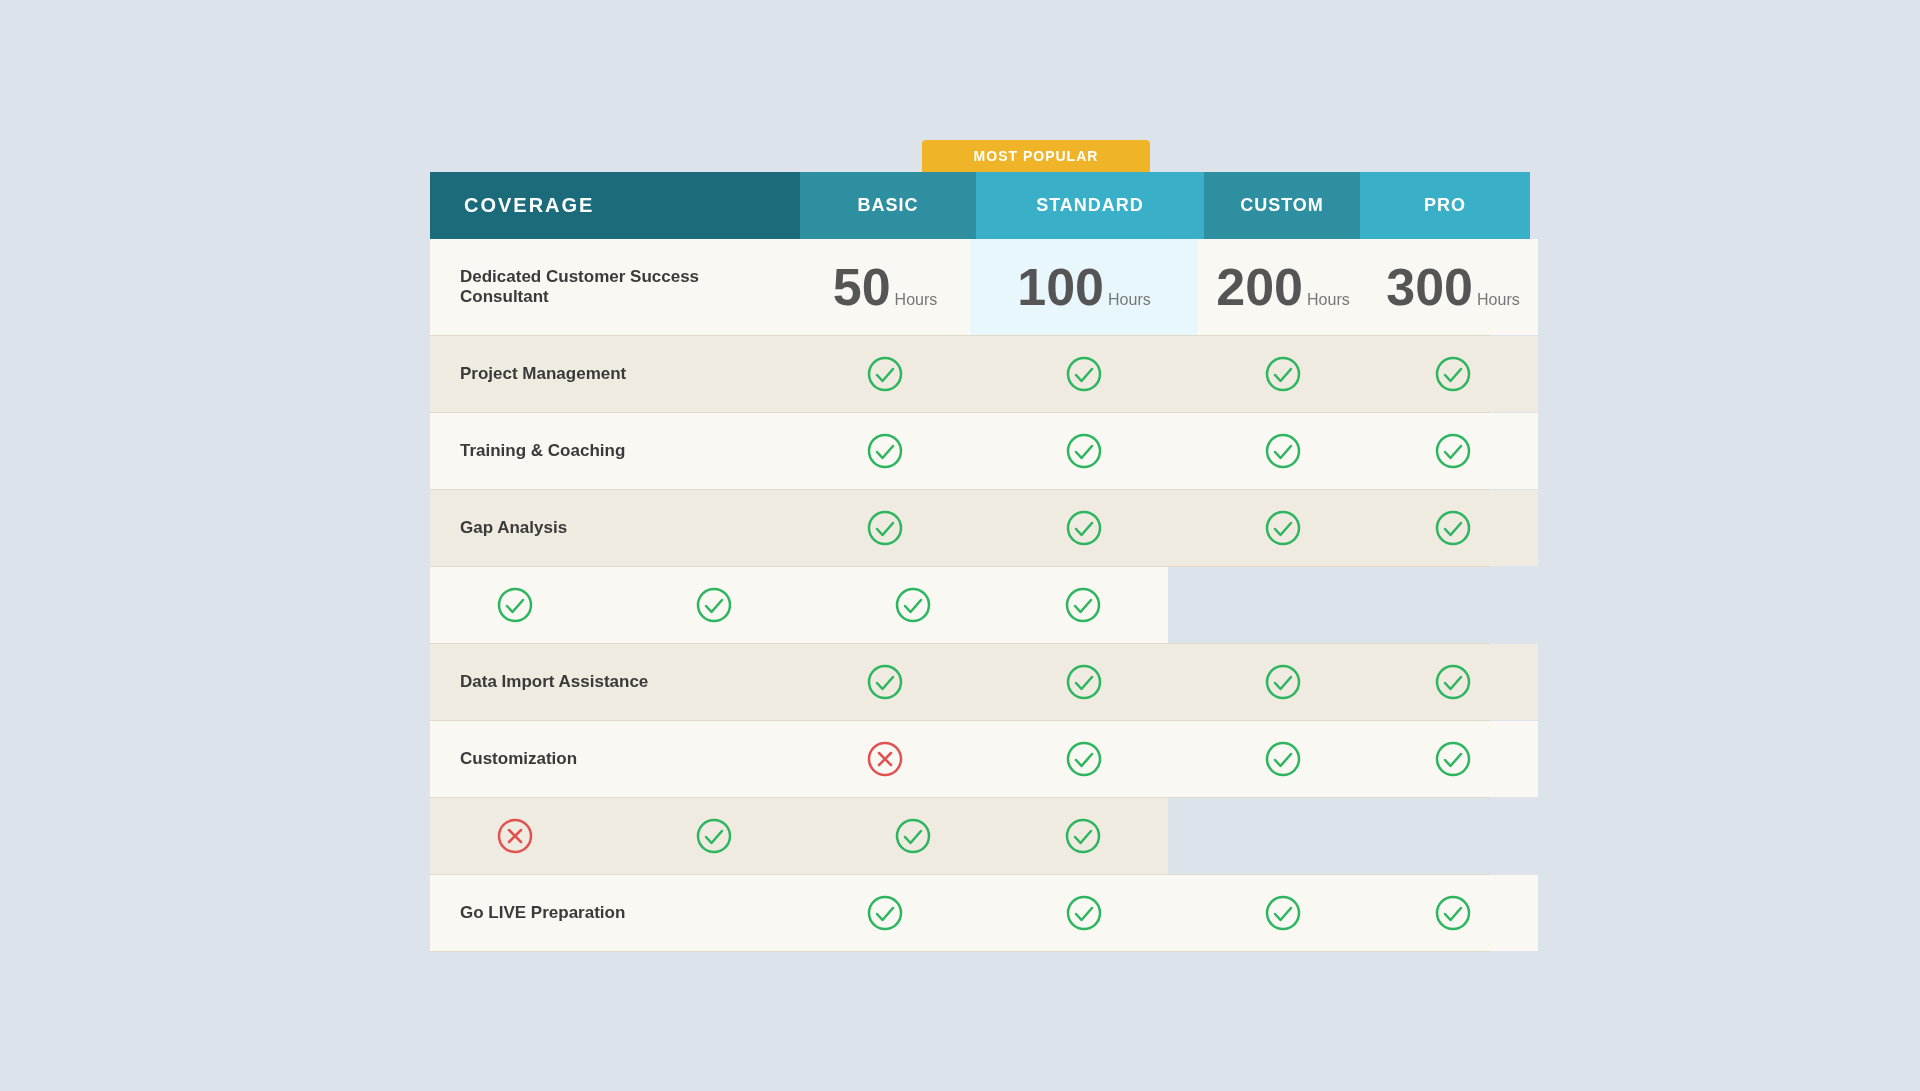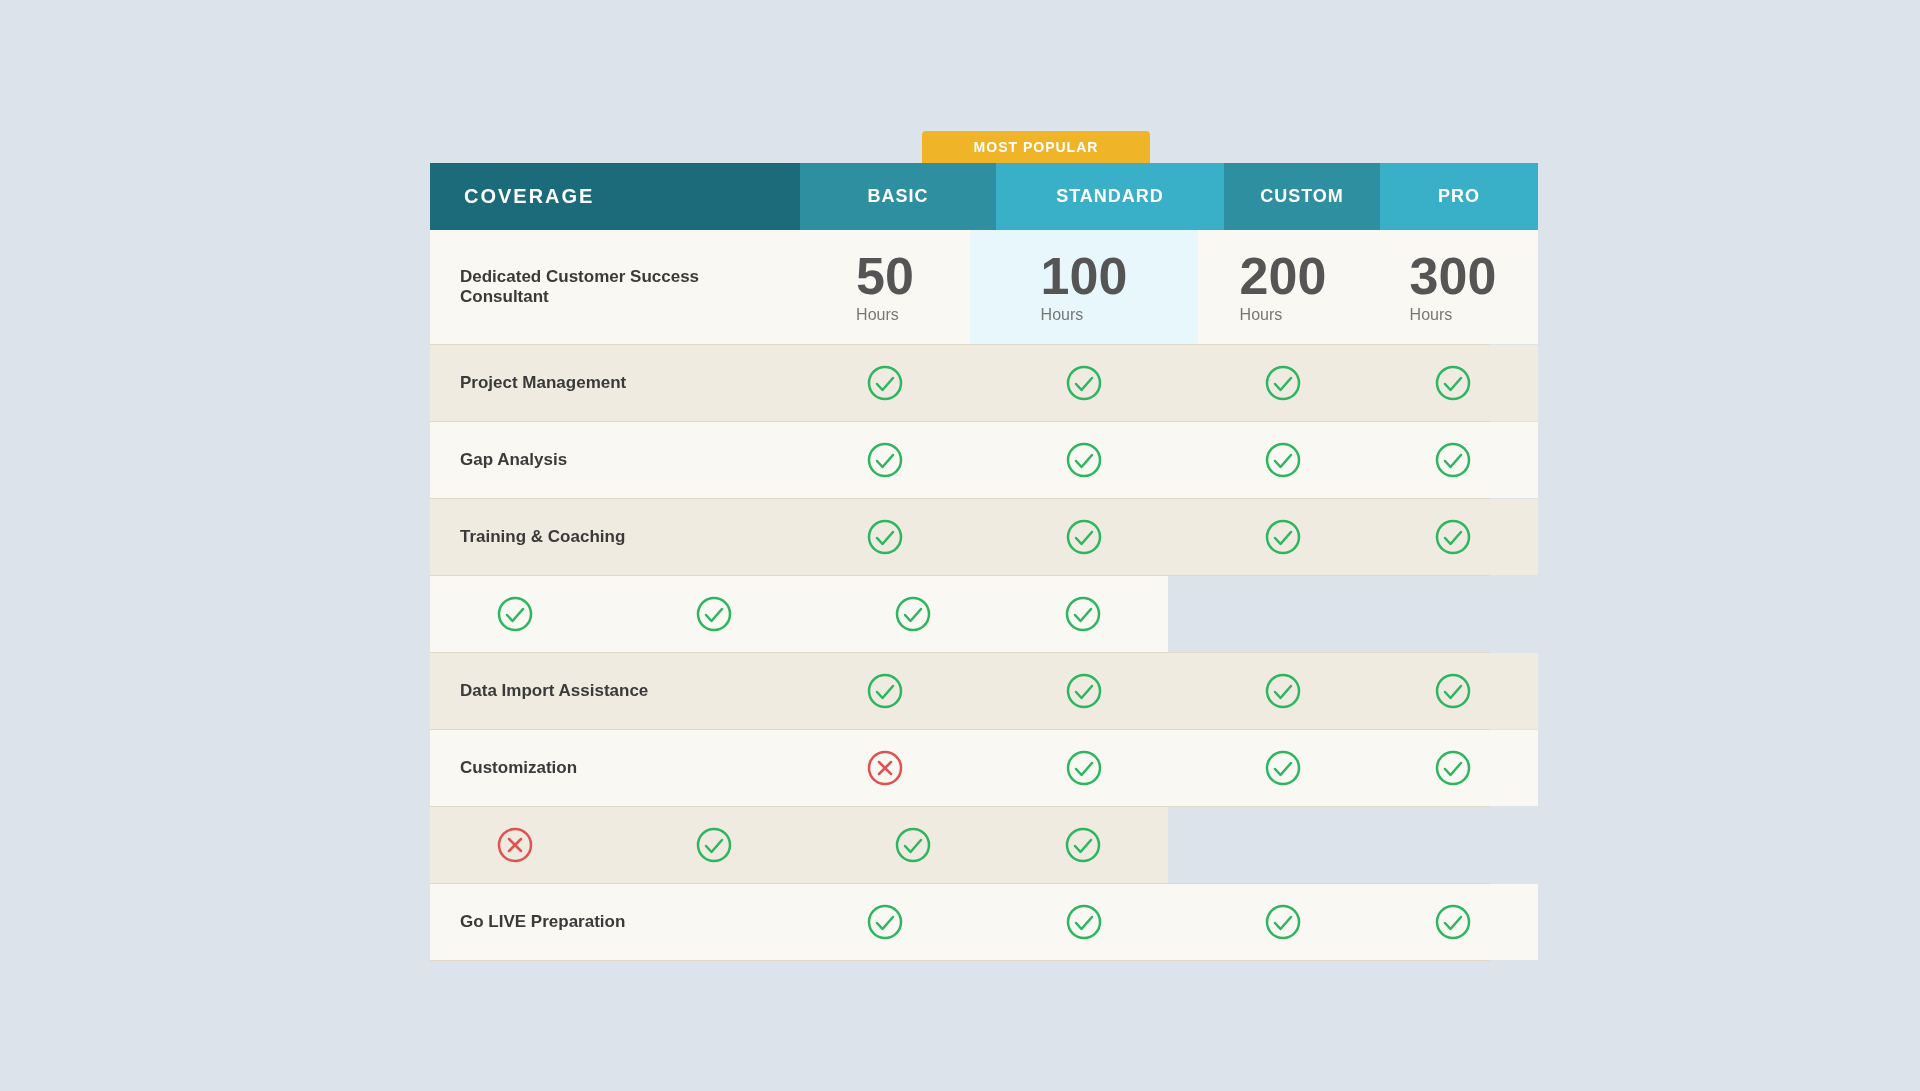--- a/index.html
+++ b/index.html
@@ -59,39 +59,39 @@
       width: 370px;
       justify-content: flex-start;
       padding-left: 34px;
       font-size: 20px;
       letter-spacing: 2px;
       flex-shrink: 0;
     }
 
     .header-basic {
       background: #2e8fa0;
-      width: 196px;
+      width: 176px;
       flex-shrink: 0;
     }
 
     .header-standard {
       background: #3ab0c8;
       width: 228px;
       flex-shrink: 0;
     }
 
     .header-custom {
       background: #2e8fa0;
       width: 156px;
       flex-shrink: 0;
     }
 
     .header-pro {
       background: #3ab0c8;
-      width: 158px;
+      width: 170px;
       flex-shrink: 0;
     }
 
     
     .data-row {
       display: flex;
       border-bottom: 1px solid #e0d9c8;
     }
 
     .data-row:nth-child(odd) .feature-cell,
@@ -126,21 +126,20 @@
 
     .value-cell.standard-col {
       width: 228px;
     }
 
     
     .hours-display {
       display: flex;
       align-items: baseline;
       gap: 4px;
-      flex-direction: column;
     }
 
     .hours-number {
       font-size: 52px;
       font-weight: 700;
       color: #555;
       line-height: 1;
     }
 
     .hours-label {
@@ -237,48 +236,48 @@
   </svg>
         </div>
         <div class="value-cell">
           <svg class="check-icon" viewBox="0 0 36 36">
     <circle cx="18" cy="18" r="16" fill="none" stroke="#2db560" stroke-width="2.5"></circle>
     <polyline points="10,19 15.5,25 26,13" fill="none" stroke="#2db560" stroke-width="2.5" stroke-linecap="round" stroke-linejoin="round"></polyline>
   </svg>
         </div>
       </div>
       <div class="data-row">
+        <div class="feature-cell">Training &amp; Coaching</div>
+        <div class="value-cell">
+          <svg class="check-icon" viewBox="0 0 36 36">
+    <circle cx="18" cy="18" r="16" fill="none" stroke="#2db560" stroke-width="2.5"></circle>
+    <polyline points="10,19 15.5,25 26,13" fill="none" stroke="#2db560" stroke-width="2.5" stroke-linecap="round" stroke-linejoin="round"></polyline>
+  </svg>
+        </div>
+        <div class="value-cell standard-col">
+          <svg class="check-icon" viewBox="0 0 36 36">
+    <circle cx="18" cy="18" r="16" fill="none" stroke="#2db560" stroke-width="2.5"></circle>
+    <polyline points="10,19 15.5,25 26,13" fill="none" stroke="#2db560" stroke-width="2.5" stroke-linecap="round" stroke-linejoin="round"></polyline>
+  </svg>
+        </div>
+        <div class="value-cell">
+          <svg class="check-icon" viewBox="0 0 36 36">
+    <circle cx="18" cy="18" r="16" fill="none" stroke="#2db560" stroke-width="2.5"></circle>
+    <polyline points="10,19 15.5,25 26,13" fill="none" stroke="#2db560" stroke-width="2.5" stroke-linecap="round" stroke-linejoin="round"></polyline>
+  </svg>
+        </div>
+        <div class="value-cell">
+          <svg class="check-icon" viewBox="0 0 36 36">
+    <circle cx="18" cy="18" r="16" fill="none" stroke="#2db560" stroke-width="2.5"></circle>
+    <polyline points="10,19 15.5,25 26,13" fill="none" stroke="#2db560" stroke-width="2.5" stroke-linecap="round" stroke-linejoin="round"></polyline>
+  </svg>
+        </div>
+      </div>
+      <div class="data-row">
         <div class="feature-cell">Gap Analysis</div>
-        <div class="value-cell">
-          <svg class="check-icon" viewBox="0 0 36 36">
-    <circle cx="18" cy="18" r="16" fill="none" stroke="#2db560" stroke-width="2.5"></circle>
-    <polyline points="10,19 15.5,25 26,13" fill="none" stroke="#2db560" stroke-width="2.5" stroke-linecap="round" stroke-linejoin="round"></polyline>
-  </svg>
-        </div>
-        <div class="value-cell standard-col">
-          <svg class="check-icon" viewBox="0 0 36 36">
-    <circle cx="18" cy="18" r="16" fill="none" stroke="#2db560" stroke-width="2.5"></circle>
-    <polyline points="10,19 15.5,25 26,13" fill="none" stroke="#2db560" stroke-width="2.5" stroke-linecap="round" stroke-linejoin="round"></polyline>
-  </svg>
-        </div>
-        <div class="value-cell">
-          <svg class="check-icon" viewBox="0 0 36 36">
-    <circle cx="18" cy="18" r="16" fill="none" stroke="#2db560" stroke-width="2.5"></circle>
-    <polyline points="10,19 15.5,25 26,13" fill="none" stroke="#2db560" stroke-width="2.5" stroke-linecap="round" stroke-linejoin="round"></polyline>
-  </svg>
-        </div>
-        <div class="value-cell">
-          <svg class="check-icon" viewBox="0 0 36 36">
-    <circle cx="18" cy="18" r="16" fill="none" stroke="#2db560" stroke-width="2.5"></circle>
-    <polyline points="10,19 15.5,25 26,13" fill="none" stroke="#2db560" stroke-width="2.5" stroke-linecap="round" stroke-linejoin="round"></polyline>
-  </svg>
-        </div>
-      </div>
-      <div class="data-row">
-        <div class="feature-cell">Training &amp; Coaching</div>
         <div class="value-cell">
           <svg class="check-icon" viewBox="0 0 36 36">
     <circle cx="18" cy="18" r="16" fill="none" stroke="#2db560" stroke-width="2.5"></circle>
     <polyline points="10,19 15.5,25 26,13" fill="none" stroke="#2db560" stroke-width="2.5" stroke-linecap="round" stroke-linejoin="round"></polyline>
   </svg>
         </div>
         <div class="value-cell standard-col">
           <svg class="check-icon" viewBox="0 0 36 36">
     <circle cx="18" cy="18" r="16" fill="none" stroke="#2db560" stroke-width="2.5"></circle>
     <polyline points="10,19 15.5,25 26,13" fill="none" stroke="#2db560" stroke-width="2.5" stroke-linecap="round" stroke-linejoin="round"></polyline>

